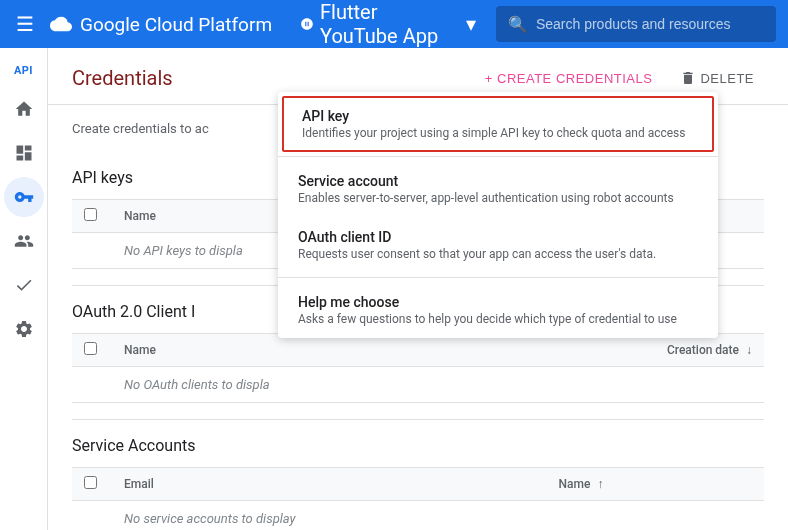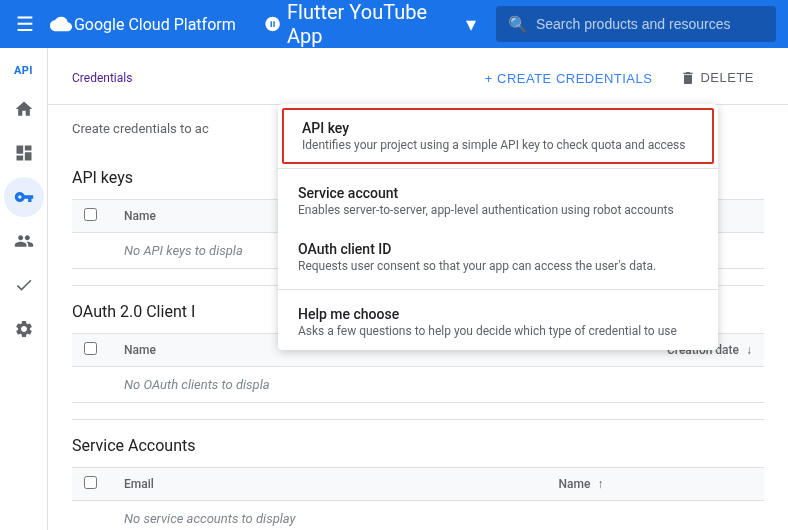--- a/index.html
+++ b/index.html
@@ -10,21 +10,21 @@
       background: #1a73e8;
       height: 48px;
       display: flex;
       align-items: center;
       padding: 0 12px;
       gap: 12px;
       position: relative;
       z-index: 100;
     }
     .nav-hamburger { color: white; font-size: 20px; cursor: pointer; padding: 4px; }
-    .nav-logo { color: white; font-size: 16px; font-weight: 400; white-space: nowrap; display: flex; align-items: center; gap: 2px; }
+    .nav-logo { color: white; font-size: 19px; font-weight: 400; white-space: nowrap; display: flex; align-items: center; gap: 8px; }
     .nav-project { color: white; font-size: 20px; display: flex; align-items: center; gap: 6px; cursor: pointer; padding: 4px 8px; border-radius: 4px; margin-left: 8px; }
     .nav-project svg { fill: white; }
     .nav-search {
       margin-left: auto;
       background: #1557b0;
       border-radius: 4px;
       display: flex;
       align-items: center;
       padding: 4px 12px;
       gap: 8px;
@@ -88,67 +88,67 @@
     
     .page-header {
       padding: 16px 24px 0;
       display: flex;
       align-items: center;
       gap: 16px;
       border-bottom: 1px solid #e0e0e0;
       background: white;
     }
     .page-title {
-      font-size: 12px;
+      font-size: 20px;
       font-weight: 400;
-      color: #4c1d95;
+      color: #7f1d1d;
       padding-bottom: 12px;
     }
     .toolbar {
       display: flex;
       align-items: center;
       gap: 8px;
       margin-left: auto;
       padding-bottom: 12px;
     }
     .btn-create {
-      color: #3b82f6;
+      color: #ec4899;
       font-size: 13px;
       font-weight: 500;
       display: flex;
       align-items: center;
       gap: 4px;
       cursor: pointer;
       padding: 6px 10px;
       border-radius: 4px;
       border: none;
       background: none;
       letter-spacing: 0.5px;
       text-transform: uppercase;
     }
     .btn-delete {
       color: #5f6368;
       font-size: 13px;
       font-weight: 500;
       display: flex;
-      align-items: flex-start;
+      align-items: center;
       gap: 4px;
       cursor: pointer;
       padding: 6px 10px;
       border-radius: 4px;
       border: none;
       background: none;
       letter-spacing: 0.5px;
       text-transform: uppercase;
     }
 
     
     .dropdown-container {
       position: absolute;
-      top: 56px;
+      top: 44px;
       left: 230px;
       z-index: 200;
     }
     .dropdown-menu {
       background: white;
       border-radius: 4px;
       box-shadow: 0 2px 10px rgba(0,0,0,0.2);
       min-width: 440px;
       overflow: hidden;
     }

